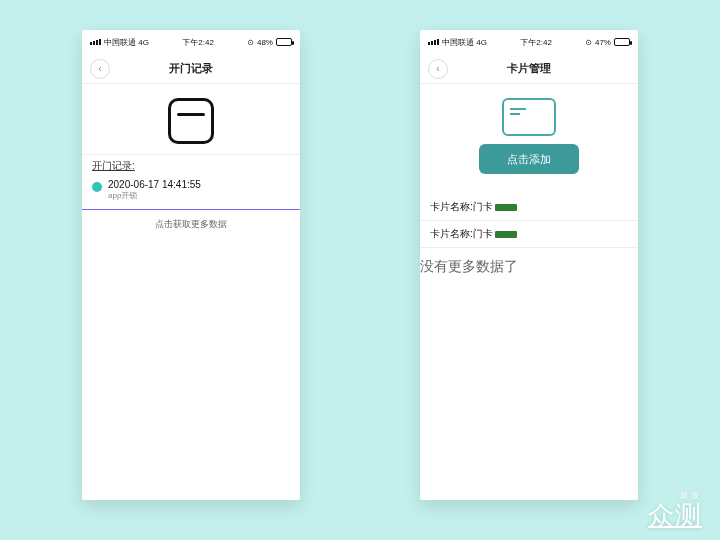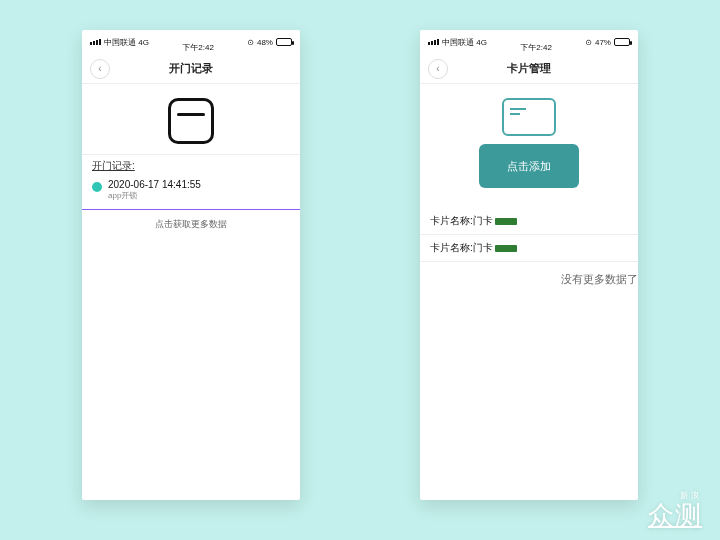--- a/index.html
+++ b/index.html
@@ -24,20 +24,21 @@
     box-shadow: 0 6px 18px rgba(0,0,0,0.12);
     border-radius: 2px;
     display: flex;
     flex-direction: column;
     font-size: 10px;
     color: #222;
   }
   .statusbar {
     height: 18px;
     display: flex;
+    align-items: center;
     justify-content: space-between;
     padding: 12px 8px;
     font-size: 8px;
     color: #111;
   }
   .sb-left { display:flex; align-items:center; gap:3px; }
   .sb-right { display:flex; align-items:center; gap:3px; }
   .signal { display:inline-flex; align-items:flex-end; gap:1px; }
   .signal span { width:2px; background:#111; display:inline-block; }
   .signal span:nth-child(1){height:3px}
@@ -78,21 +79,21 @@
     margin:0 auto; position:relative; background:#fff;
   }
   .card-icon::before {
     content:""; position:absolute; left:-6px; top:-6px;
     width:54px; height:38px; border:2px solid #cfeceb; border-radius:6px;
     z-index:-1;
   }
   .card-icon .stripe { position:absolute; left:6px; top:8px; width:16px; height:2px; background:#4aa8a8;}
   .card-icon .stripe2 { position:absolute; left:6px; top:13px; width:10px; height:2px; background:#4aa8a8;}
   .add-btn {
-    width:100px; height:44px; background:#3d9a9a; color:#fff;
+    width:100px; height:30px; background:#3d9a9a; color:#fff;
     border-radius:6px; margin:8px auto 10px; display:flex;
     align-items:center; justify-content:center; font-size:11px;
   }
   .section-label {
     font-size:10px; color:#333; padding:4px 10px 2px;
     border-top:1px solid #eee;
     text-decoration:underline;
   }
   .record-row {
     display:flex; align-items:flex-start; padding:4px 10px 8px;
@@ -109,21 +110,21 @@
   }
   .list-row {
     padding:6px 10px; font-size:10px; color:#111;
     border-bottom:1px solid #eee; display:flex; align-items:center;
   }
   .redact {
     display:inline-block; width:22px; height:7px; background:#2e7d32;
     margin-left:2px; border-radius:1px;
   }
   .nomore {
-    text-align:right; font-size:11px; color:#666; padding:10px 0;
+    text-align:left; font-size:14px; color:#666; padding:10px 0;
   }
   .watermark {
     position:absolute; right:18px; bottom:12px; color:#fff;
     font-size:20px; font-weight:300; letter-spacing:1px;
     text-align:right; line-height:1;
     text-shadow:0 0 4px rgba(0,0,0,0.15);
     font-family: "PingFang SC", sans-serif;
   }
   .watermark .tiny { font-size:8px; display:block; letter-spacing:3px; margin-bottom:2px;}
   .watermark .big { font-size:26px;text-decoration:underline; }

